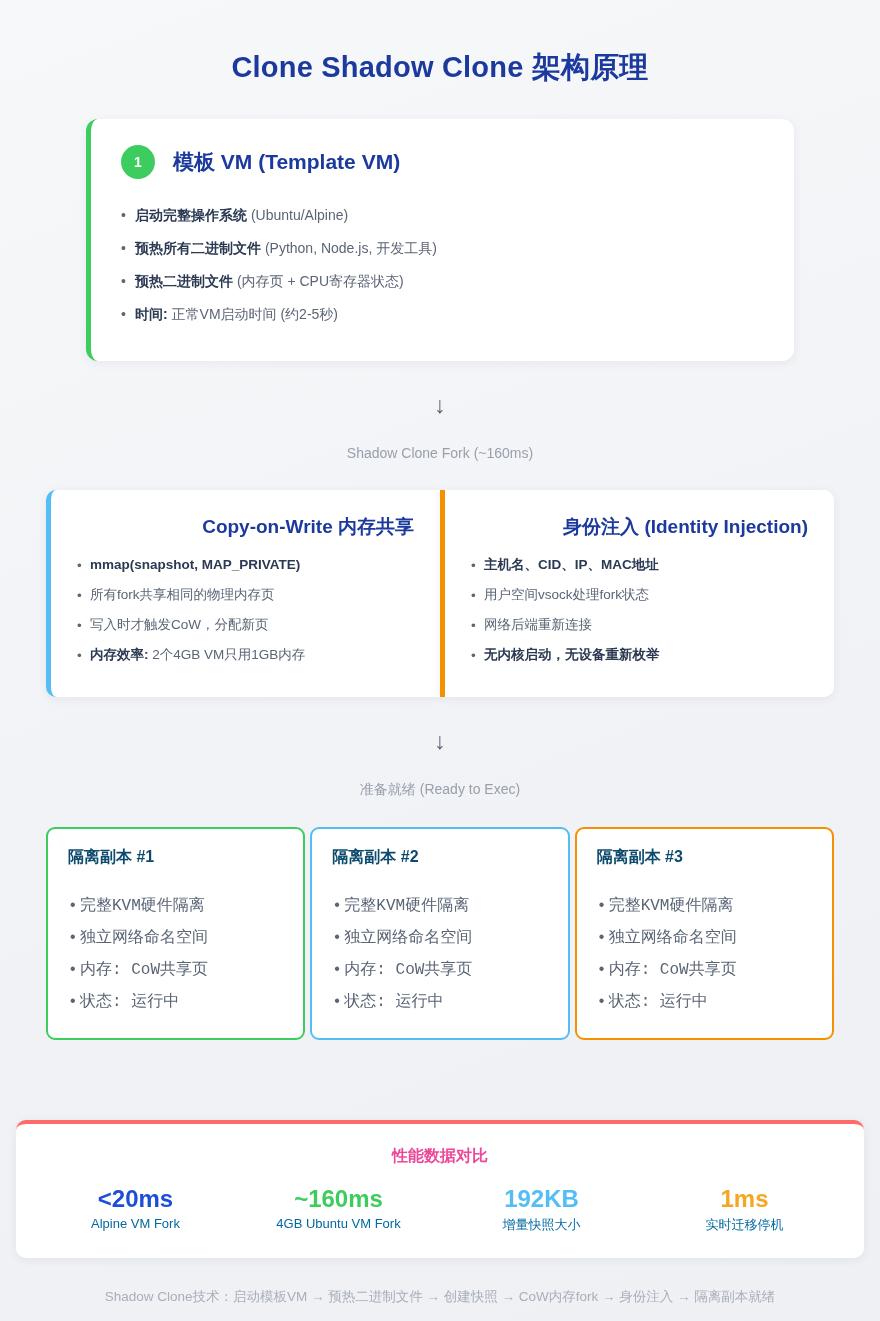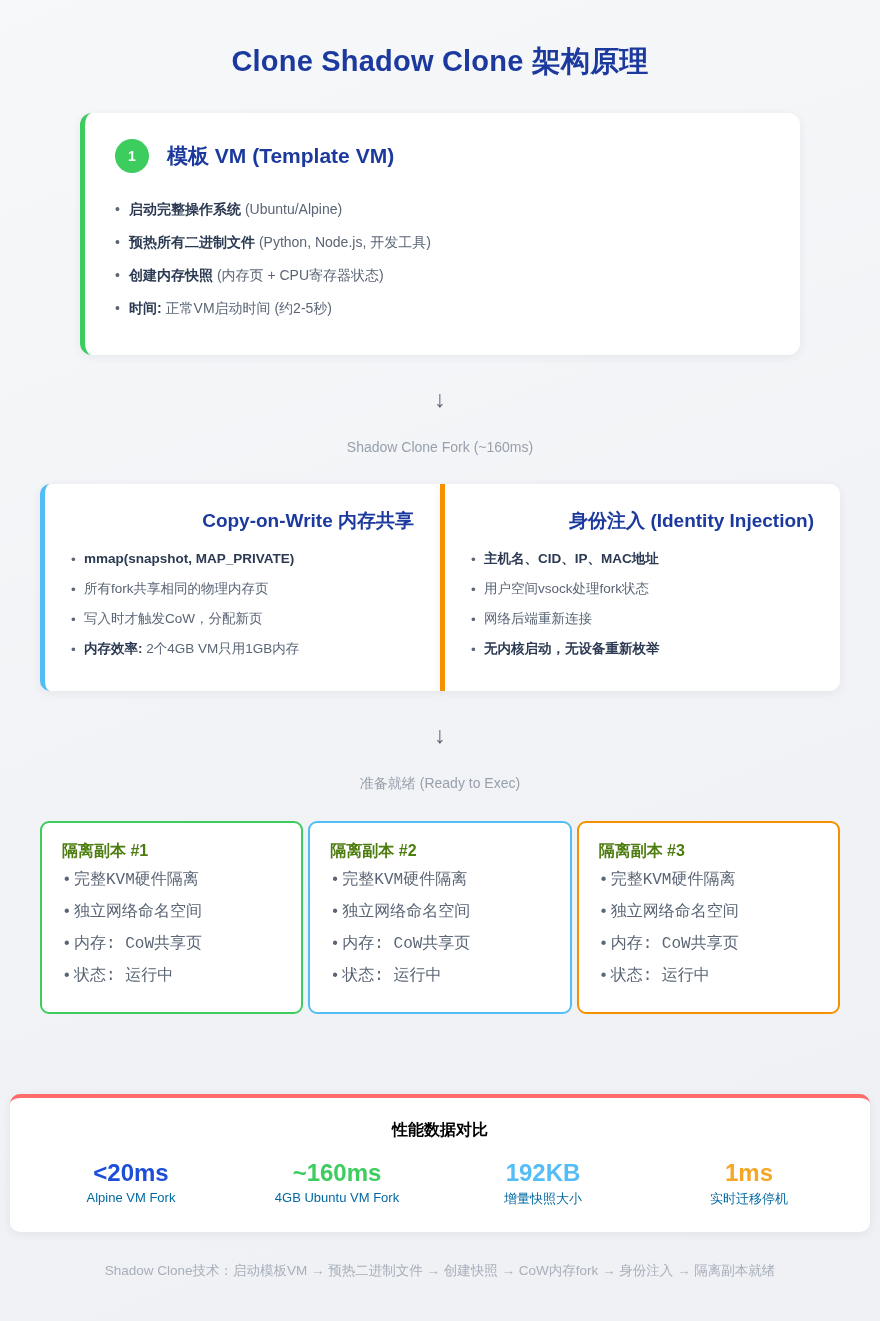--- a/index.html
+++ b/index.html
@@ -13,21 +13,21 @@
     background: linear-gradient(160deg, #f7f8fa 0%, #f2f3f6 50%, #eef0f4 100%);
     font-family: "Liberation Sans", "DejaVu Sans", sans-serif;
     color: #2a3f5f;
     overflow: hidden;
   }
 
   .page {
     width: 880px;
     height: 976px;
     position: relative;
-    padding: 0;
+    padding: 6px;
   }
 
   
   .page-title {
     text-align: center;
     font-size: 29px;
     font-weight: bold;
     color: #1c3a9e;
     letter-spacing: 0.2px;
     padding-top: 43px;
@@ -167,22 +167,22 @@
     flex: 1 1 0;
     background: #ffffff;
     border: 2px solid #3dcc5e;
     border-radius: 9px;
     padding: 18px 20px 20px 20px;
   }
 
   .replica-title {
     font-size: 16px;
     font-weight: bold;
-    color: #4d7c0f;
-    margin-bottom: 2px;
+    color: #0c4a6e;
+    margin-bottom: 22px;
   }
 
   .replica-card .bullet-list li {
     font-size: 16px;
     padding: 4px 0 4px 12px;
     font-family: Liberation Mono, monospace;
   }
   .replica-card .bullet-list li::before { top: 4px; }
 
   
@@ -192,21 +192,21 @@
     border-top: 4px solid #ff6b6b;
     border-radius: 10px;
     box-shadow: 0 2px 10px rgba(40,50,80,0.07);
     padding: 22px 18px 24px 18px;
   }
 
   .stats-title {
     text-align: center;
     font-size: 16px;
     font-weight: bold;
-    color: #000000;
+    color: #ec4899;
     margin-bottom: 18px;
   }
 
   .stats-grid {
     display: flex;
   }
 
   .stat {
     flex: 1 1 0;
     text-align: center;
@@ -241,21 +241,21 @@
 
   <div class="stage-wrap">
     <div class="step-card">
       <div class="step-head">
         <div class="step-badge">1</div>
         <div class="step-title">模板 VM (Template VM)</div>
       </div>
       <ul class="bullet-list" id="step-bullets">
           <li><b>启动完整操作系统</b><span> (Ubuntu/Alpine)</span></li>
           <li><b>预热所有二进制文件</b><span> (Python, Node.js, 开发工具)</span></li>
-          <li><b>创建内存快照</b><span> (内存页 + CPU寄存器状态)</span></li>
+          <li><b>预热二进制文件</b><span> (内存页 + CPU寄存器状态)</span></li>
           <li><b>时间:</b><span> 正常VM启动时间 (约2-5秒)</span></li>
         </ul>
     </div>
   </div>
 
   <div class="connector">
     <span class="arrow">↓</span>
     <span class="caption">Shadow Clone Fork (~160ms)</span>
   </div>
 

